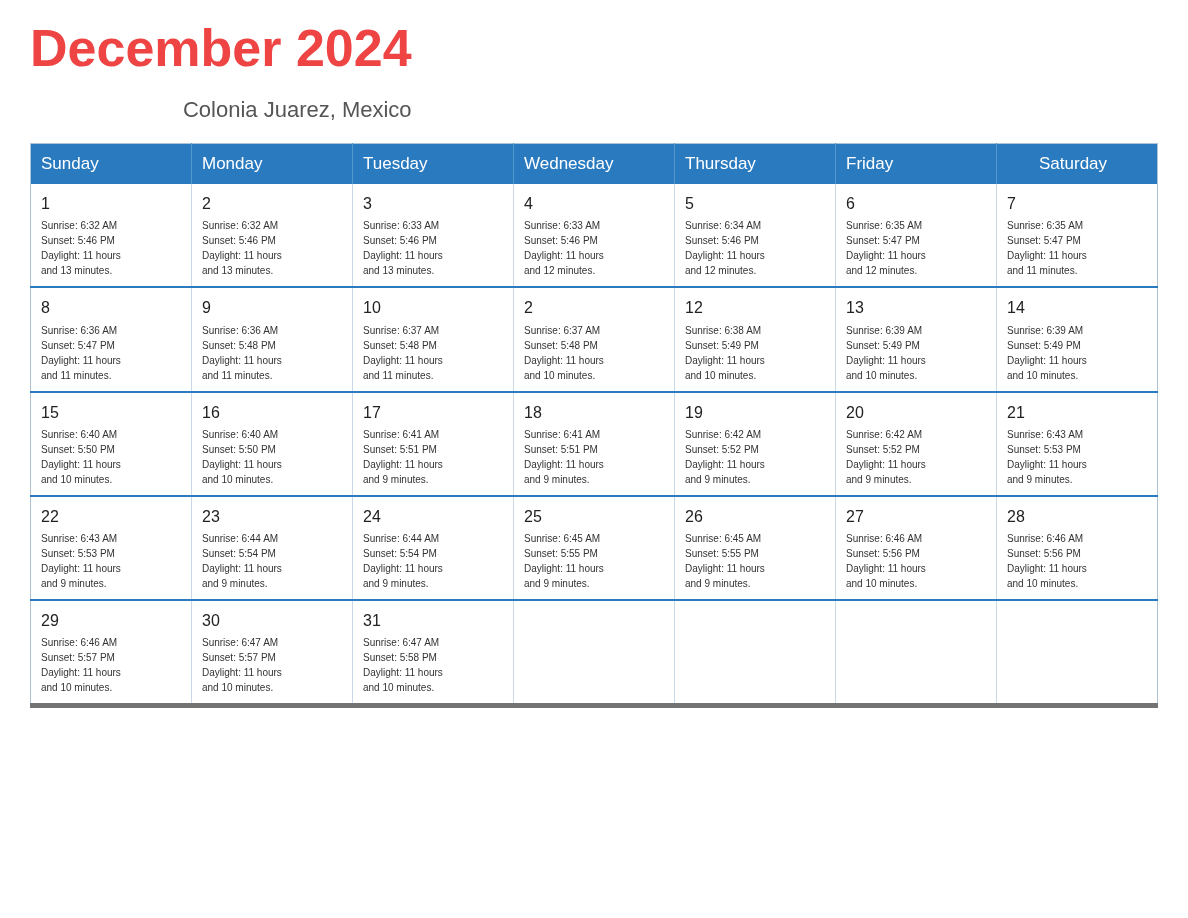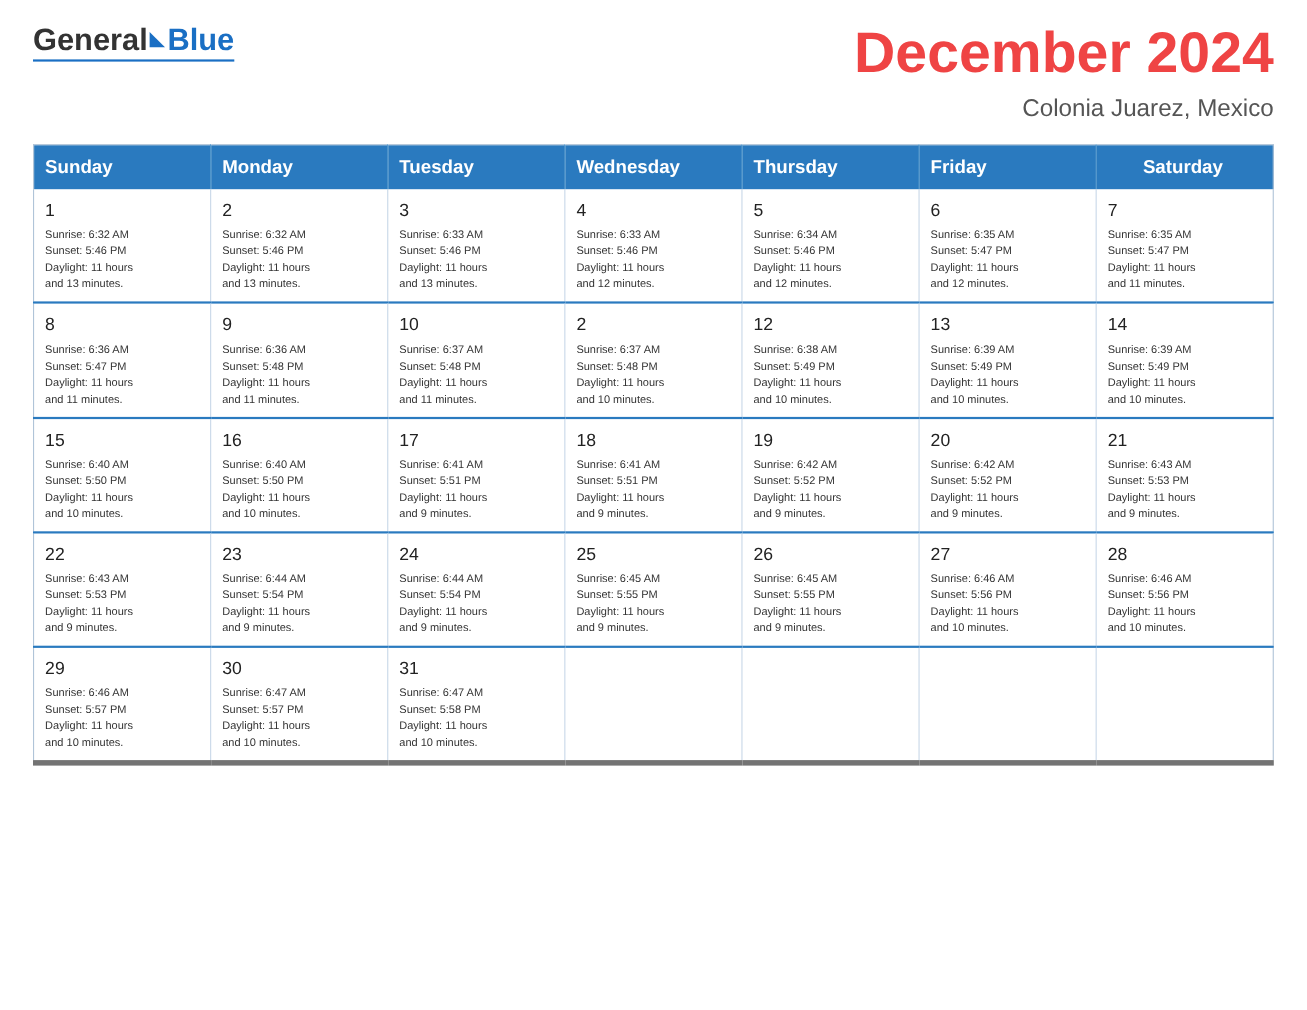--- a/index.html
+++ b/index.html
@@ -49,34 +49,34 @@
     }
     .month-title {
       font-size: 52px;
       font-weight: bold;
       color: #ef4444;
       line-height: 1.1;
     }
     .location {
       font-size: 22px;
       color: #555;
-      margin-top: 8px;
+      margin-top: 20px;
     }
     .calendar-table {
       width: 100%;
       border-collapse: collapse;
       border: 1px solid #b0c4d8;
     }
     .calendar-table thead th {
       background-color: #2a7abf;
       color: white;
       text-align: left;
       padding: 10px 10px;
       font-size: 17px;
-      font-weight: bold;
+      font-weight: normal;
       border-right: 1px solid #5599cc;
     }
     .calendar-table thead th:last-child {
       border-right: none;
       padding-left: 42px;
     }
     .calendar-table tbody td {
       vertical-align: top;
       padding: 8px 10px;
       border-right: 1px solid #c8d8e8;
@@ -111,28 +111,20 @@
       width: 100%;
       height: 2px;
       background: #1a6fc4;
       margin-top: 2px;
     }
   </style>
 </head>
 <body>
 
 <div class="header">
-  <div class="logo">
-    <div class="logo-text">
-      <span class="logo-general">General</span>
-      <span class="logo-arrow"></span>
-      <span class="logo-blue">Blue</span>
-    </div>
-    <div class="logo-underline"></div>
-  </div>
   <div class="title-section">
     <div class="month-title">December 2024</div>
     <div class="location">Colonia Juarez, Mexico</div>
   </div>
 </div>
 
 <table class="calendar-table">
   <thead>
     <tr>
     <th>Sunday</th>

